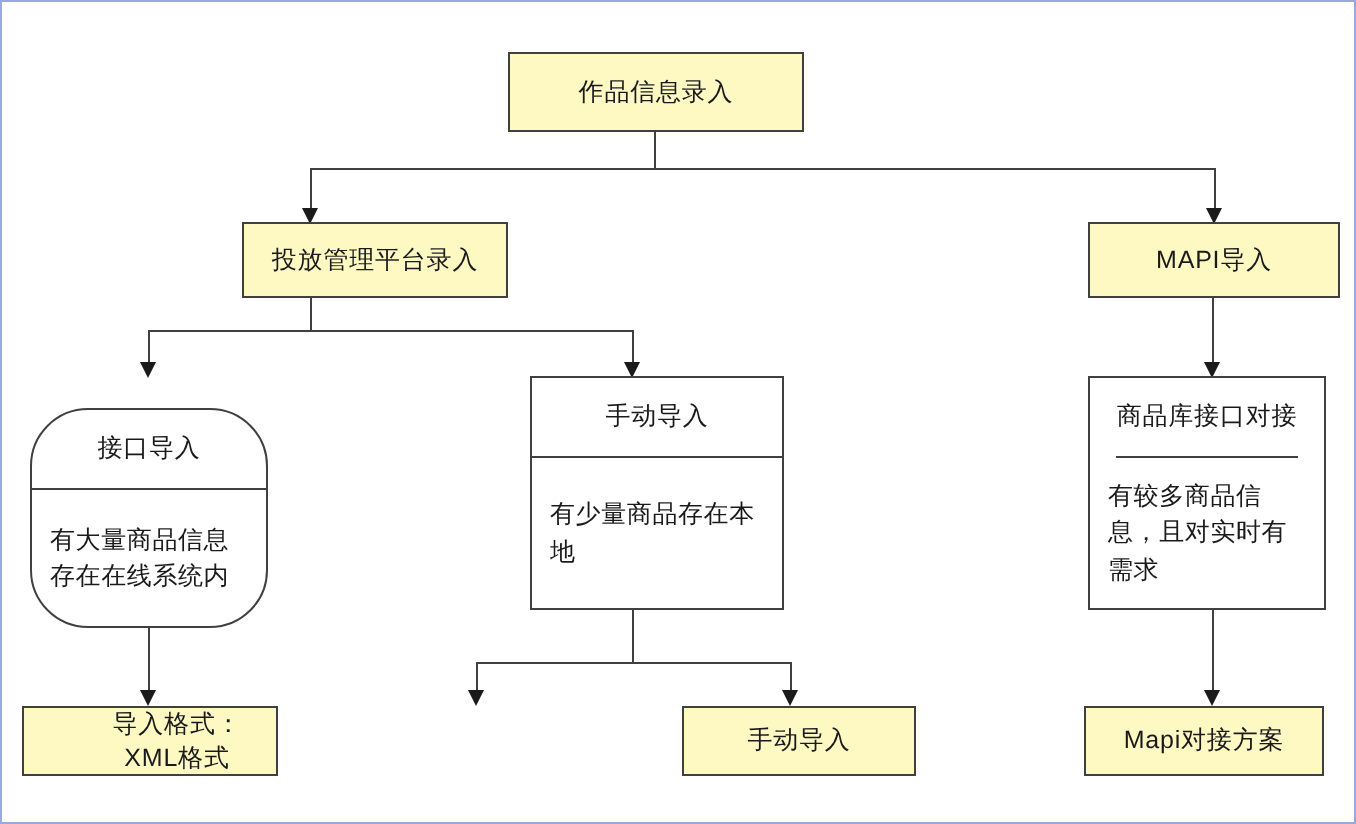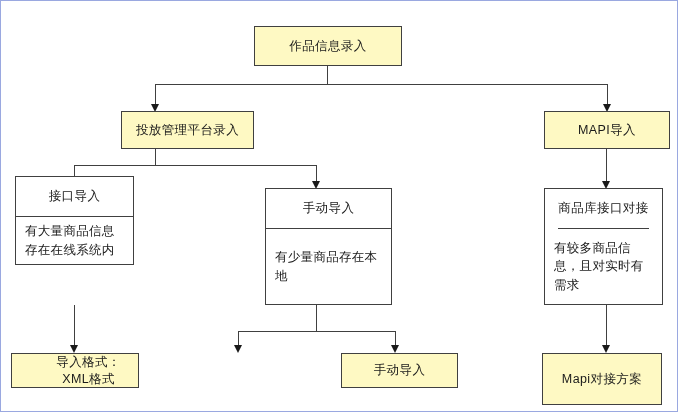--- a/index.html
+++ b/index.html
@@ -127,21 +127,21 @@
   <div class="conn vline" style="left:154px; top:148px; height:16px;"></div>
   <div class="conn hline" style="left:73px; top:164px; width:243px;"></div>
   <div class="conn vline" style="left:73px; top:164px; height:18px;"></div>
   <div class="arrow" style="left:69px; top:180px;"></div>
   <div class="conn vline" style="left:315px; top:164px; height:18px;"></div>
   <div class="arrow" style="left:311px; top:180px;"></div>
 
   <div class="conn vline" style="left:605px; top:148px; height:34px;"></div>
   <div class="arrow" style="left:601px; top:180px;"></div>
 
-  <div class="group" style="left:14px; top:175px; width:119px; height:89px;">
+  <div class="group" style="left:14px; top:203px; width:119px; height:110px;border-radius:29px;">
     <div class="g-head">接口导入</div>
     <div class="g-body">
       <span>有大量商品信息存在在线系统内</span>
     </div>
   </div>
 
   <div class="group" style="left:264px; top:187px; width:127px; height:117px;">
     <div class="g-head">手动导入</div>
     <div class="g-body">
       <span>有少量商品存在本地</span>
@@ -170,17 +170,17 @@
 
   <div class="node" style="left:10px; top:352px; width:128px; height:35px;padding-left:27px;">
     <div class="title">导入格式：XML格式</div>
   </div>
 
 
   <div class="node" style="left:340px; top:352px; width:117px; height:35px;">
     <div class="title">手动导入</div>
   </div>
 
-  <div class="node" style="left:541px; top:352px; width:120px; height:52px;">
+  <div class="node" style="left:541px; top:352px; width:120px; height:35px;">
     <div class="title">Mapi对接方案</div>
   </div>
 
 </div>
 
 </body></html>

